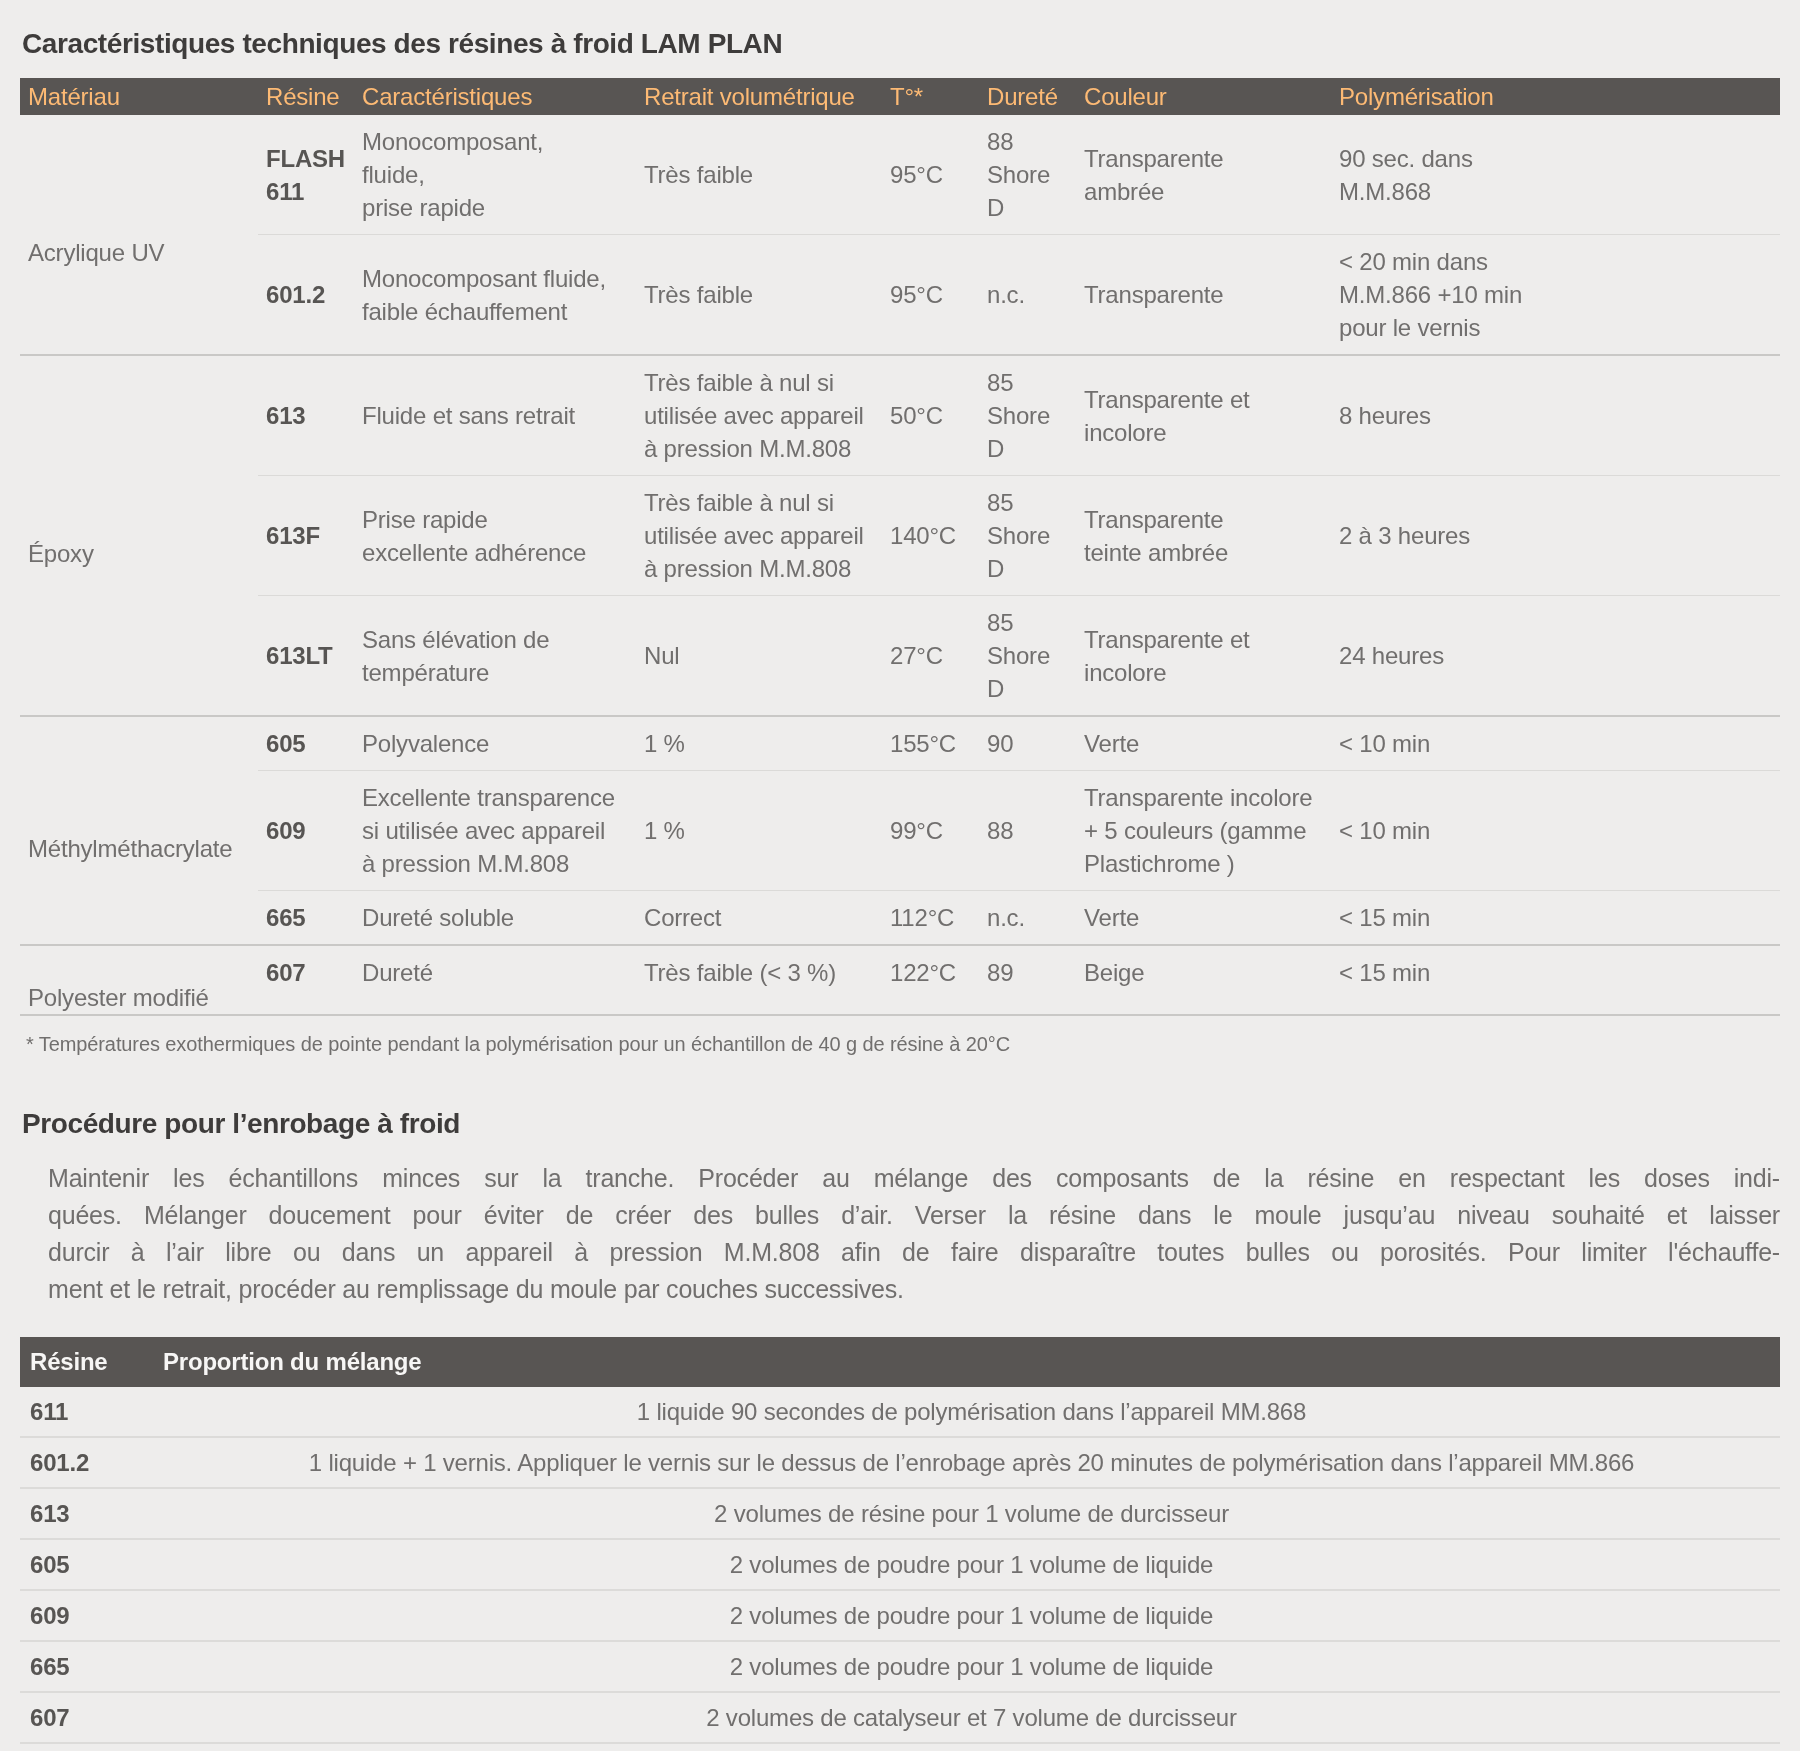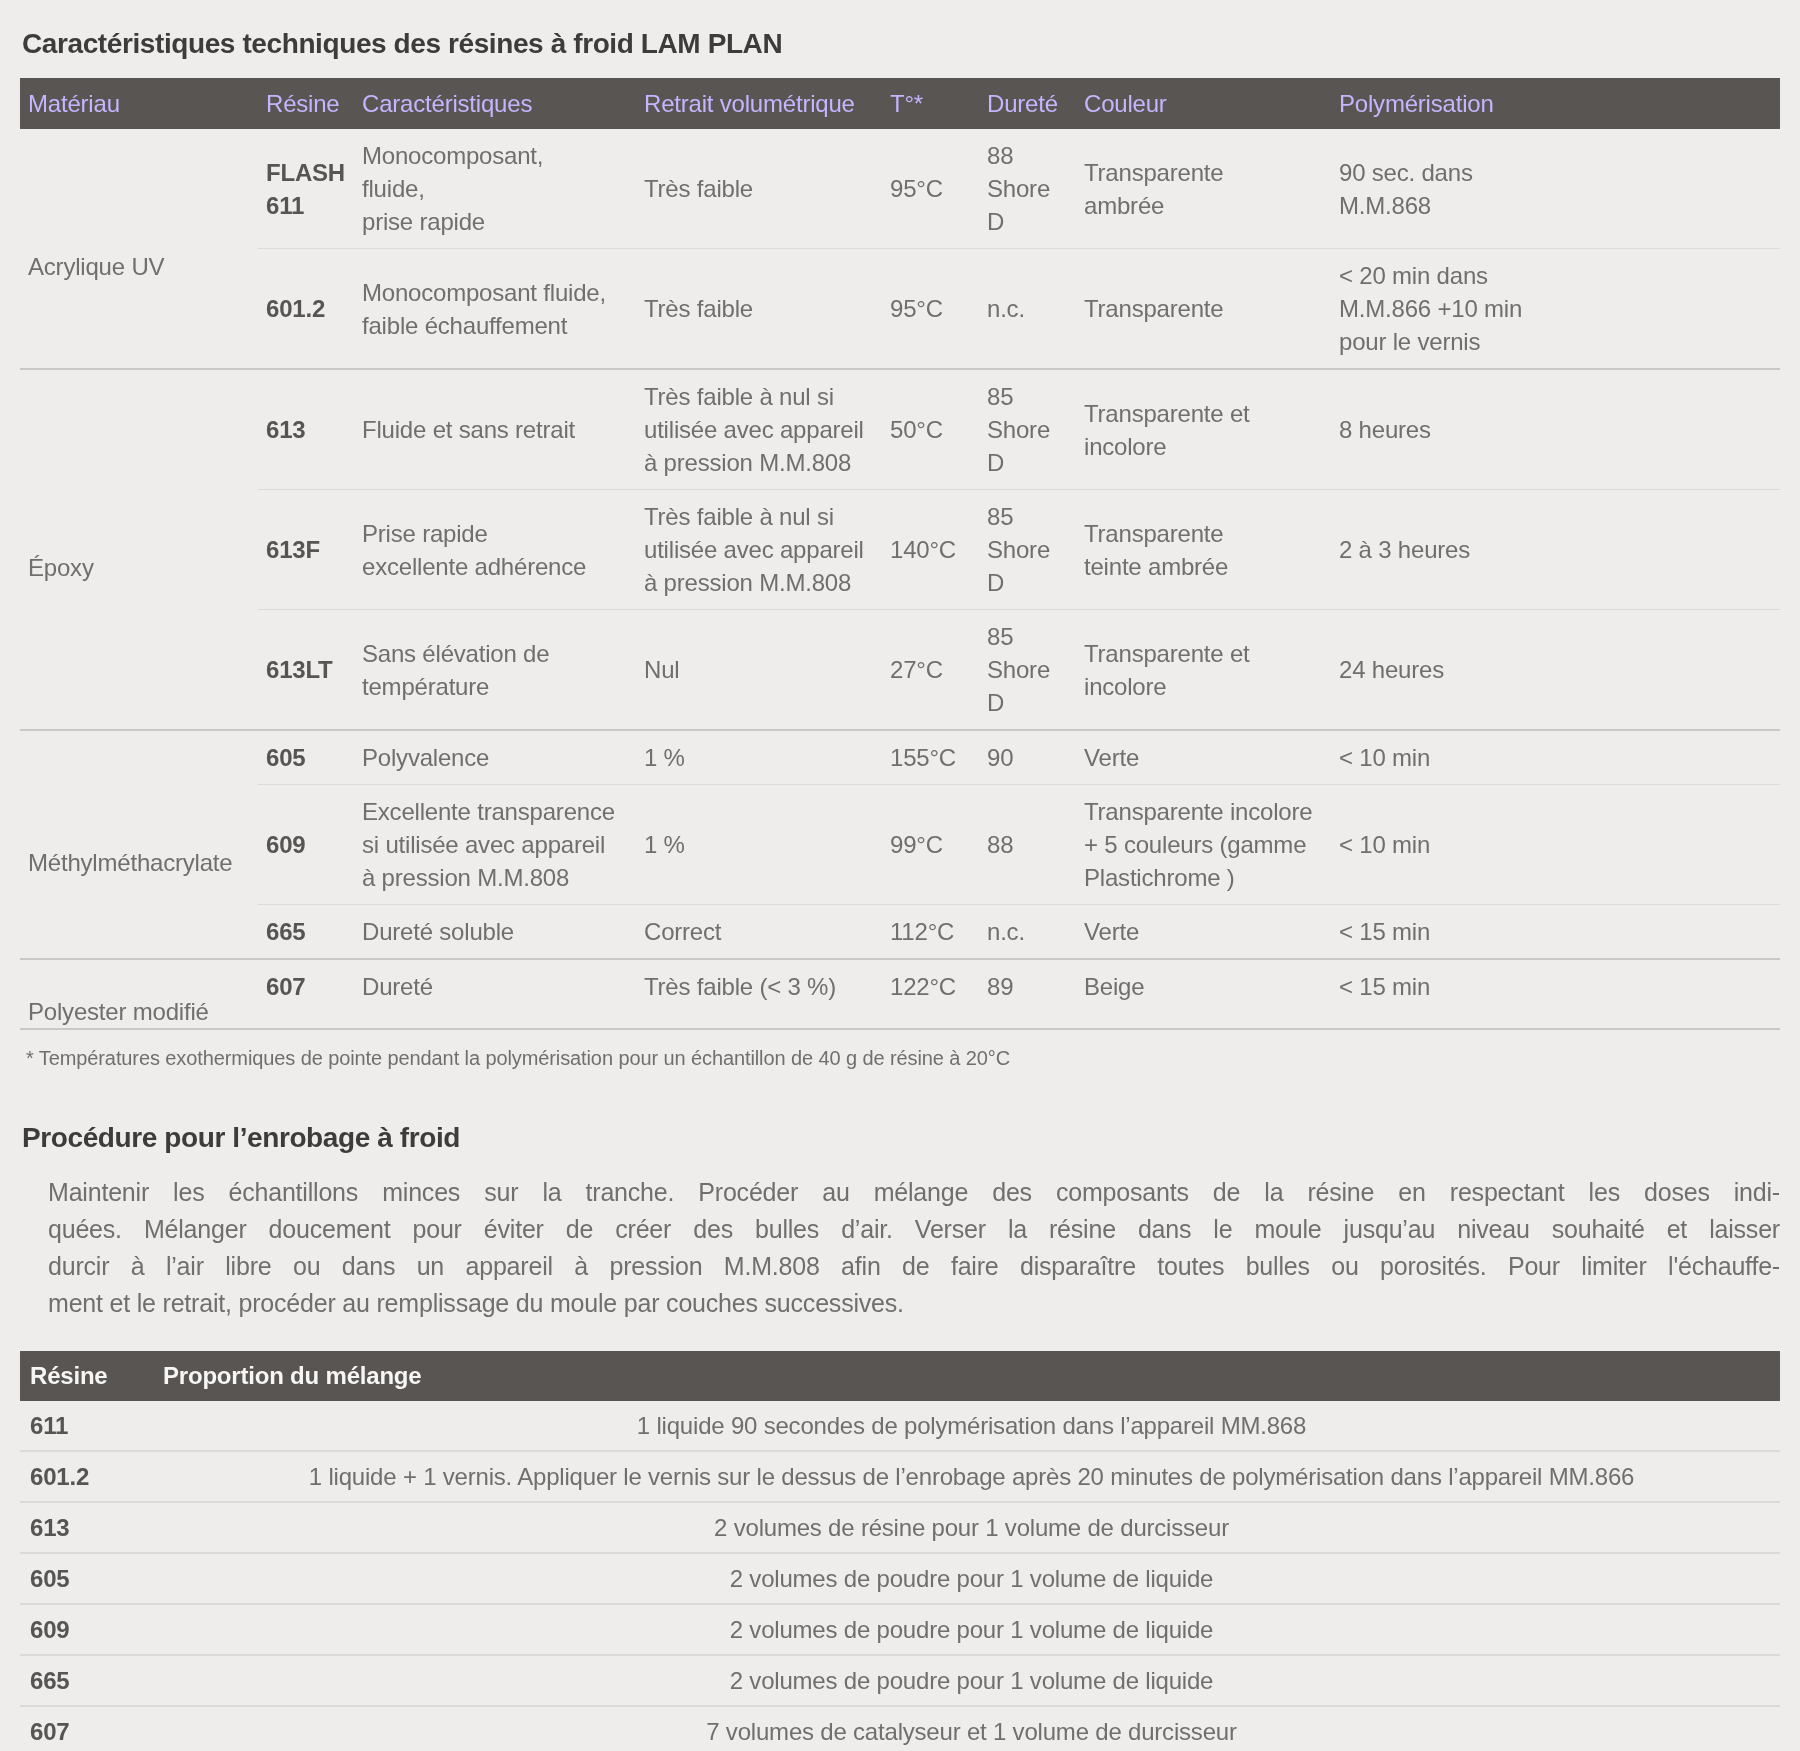--- a/index.html
+++ b/index.html
@@ -20,22 +20,22 @@
     letter-spacing:-0.4px;
   }
   h1 { margin-left:2px; margin-bottom:18px; }
 
   
   .t1 { border-bottom:2px solid #c9c8c6; }
   .t1-header {
     display:grid;
     grid-template-columns:238px 96px 282px 246px 97px 97px 255px 1fr;
     background:var(--header-bg, #585553);
-    color:#c4b5fd;
-    height:51px;
+    color:#fdba74;
+    height:37px;
     align-items:center;
     font-size:24px;
   }
   .hcell { padding:0 8px; white-space:nowrap; overflow:hidden; }
 
   .group { display:flex; }
   .group + .group { border-top:2px solid #c9c8c6; }
   .mat-cell {
     flex:0 0 238px; width:238px;
     display:flex; align-items:center;
@@ -275,18 +275,18 @@
         <div class="t2row">
           <div class="t2-code">609</div>
           <div class="t2-prop">2 volumes de poudre pour 1 volume de liquide</div>
         </div>
         <div class="t2row">
           <div class="t2-code">665</div>
           <div class="t2-prop">2 volumes de poudre pour 1 volume de liquide</div>
         </div>
         <div class="t2row">
           <div class="t2-code">607</div>
-          <div class="t2-prop">7 volumes de catalyseur et 1 volume de durcisseur</div>
+          <div class="t2-prop">2 volumes de catalyseur et 7 volume de durcisseur</div>
         </div>
       </div>
   </div>
 
 </div>
 
 </body></html>

